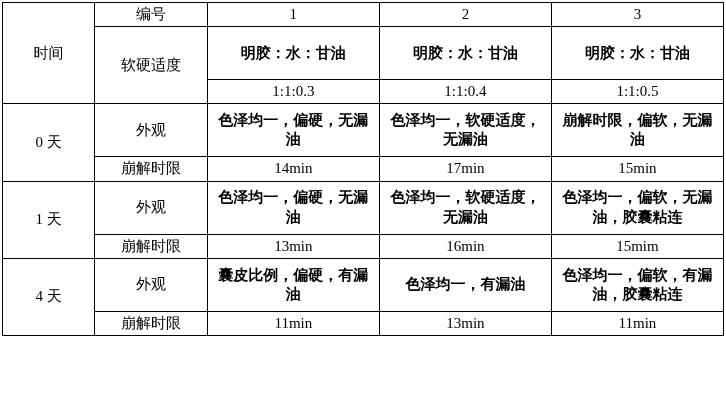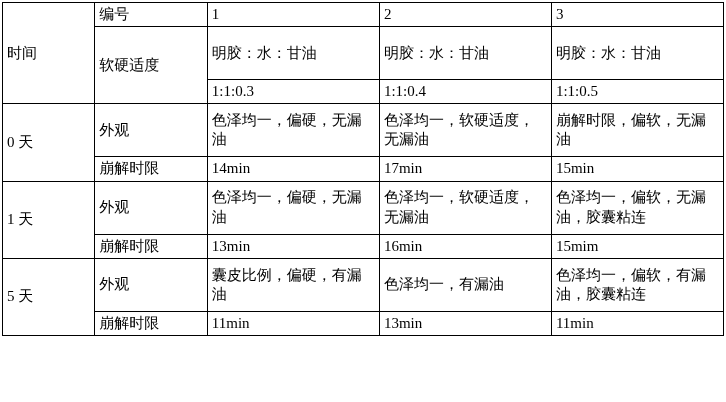--- a/index.html
+++ b/index.html
@@ -20,37 +20,38 @@
     position: relative;
   }
   table.grid {
     border-collapse: collapse;
     table-layout: fixed;
     width: 722px;
     margin: 2px 0 0 2px;
   }
   table.grid td {
     border: 1px solid #000000;
+    text-align: center;
     vertical-align: middle;
     font-size: 15px;
     line-height: 1.28;
     padding: 2px 4px;
     word-break: break-word;
   }
   .c-time   { width: 90px; }
   .c-label  { width: 110px; }
   .c-col    { width: 168px; }
   .cell-text {
     display: block;
     white-space: pre-wrap;
   }
   .num {
     font-family: "Liberation Serif", serif;
   }
-  .tall { height: 48px; }
+  .tall { height: 48px; font-weight: bold; }
 </style>
 </head>
 <body>
 
 <div class="sheet">
   <table class="grid">
     <colgroup>
       <col class="c-time">
       <col class="c-label">
       <col class="c-col">
@@ -161,21 +162,21 @@
         <td>
           <span class="cell-text num">16min</span>
         </td>
         <td>
           <span class="cell-text num">15mim</span>
         </td>
       </tr>
 
       <tr>
         <td rowspan="2">
-          <span class="cell-text">5 天</span>
+          <span class="cell-text">4 天</span>
         </td>
         <td>
           <span class="cell-text">外观</span>
         </td>
         <td class="tall">
           <span class="cell-text">囊皮比例，偏硬，有漏油</span>
         </td>
         <td class="tall">
           <span class="cell-text">色泽均一，有漏油</span>
         </td>

